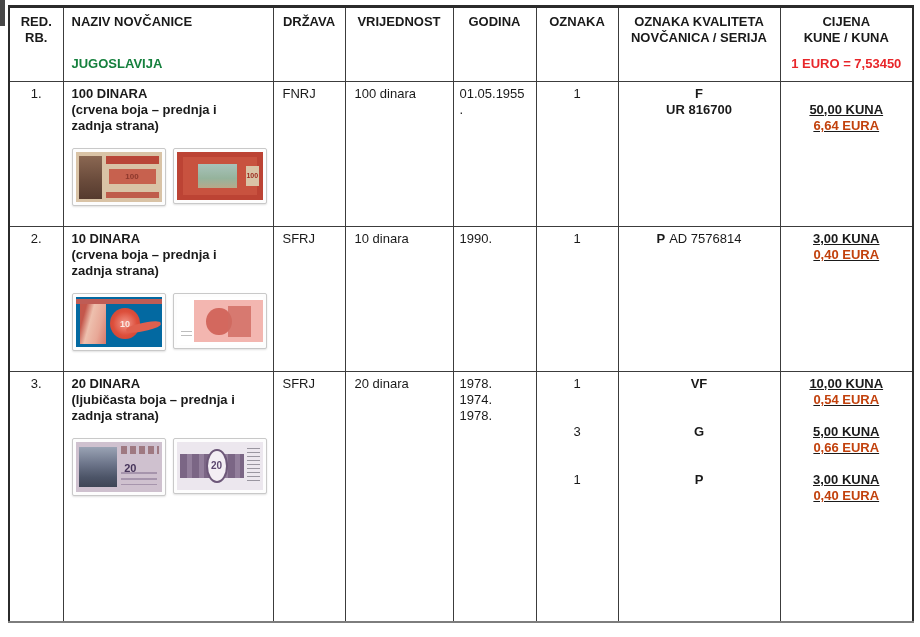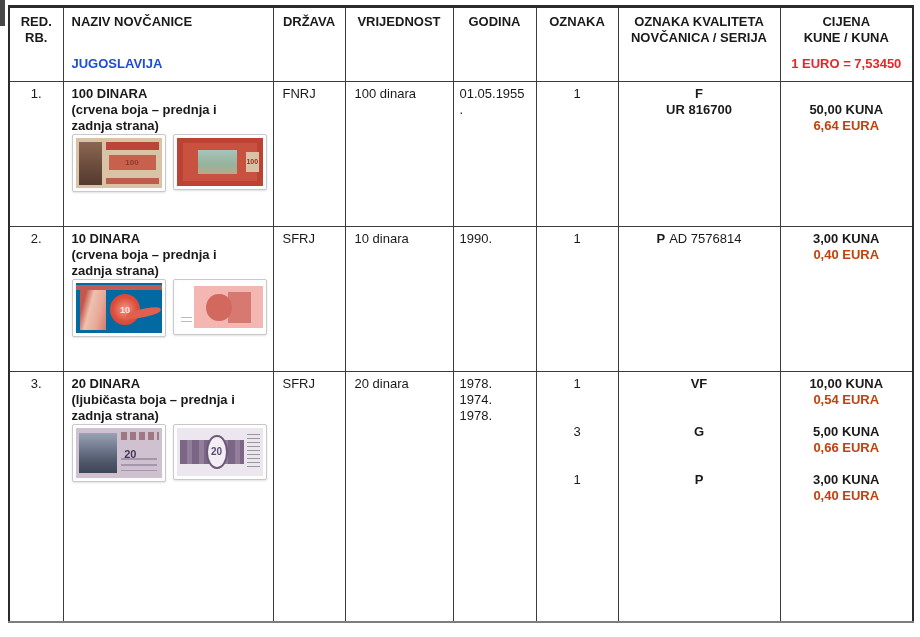--- a/index.html
+++ b/index.html
@@ -6,38 +6,38 @@
   .page{position:relative;width:920px;height:637px;background:#ffffff;overflow:hidden;
         font-family:"Liberation Sans",sans-serif;color:#1a1a1a;}
   .artifact{position:absolute;left:0;top:0;width:5px;height:26px;background:#474747;}
   table.doc{position:absolute;left:8px;top:5px;border-collapse:collapse;table-layout:fixed;width:904px;}
   table.doc{border:2px solid #2b2b2b;border-top-width:3px;border-bottom:2px solid #7d7d7d;}
   td,th{border:1px solid #3c3c3c;vertical-align:top;padding:4px 6px;font-size:13px;line-height:16px;
         overflow:hidden;}
   th{font-weight:bold;text-align:center;padding-top:6px;}
   .ml{white-space:pre-line;}
   .hdr-left{text-align:left;padding-left:8px;}
-  .group-label{color:#1d4ed8;margin-top:26px;font-weight:bold;}
+  .group-label{color:#15803d;margin-top:26px;font-weight:bold;}
   .rate{color:#e8262a;margin-top:10px;font-weight:bold;}
   .c-num{text-align:center;}
   .c-naziv{padding-left:8px;}
   .title{font-weight:bold;}
   .desc{font-weight:bold;}
   .c-drzava div,.c-vrij div{padding-left:3px;}
   .c-godina{}
   .c-komada{text-align:center;}
   .c-oznaka{text-align:center;}
-  .c-cijena{text-align:center;font-weight:bold;}
+  .c-cijena{text-align:center;font-weight:bold;text-decoration:underline;}
   .q{font-weight:bold;}
   .serial-inline{font-weight:normal;margin-left:4px;}
   .euro{color:#c2410c;}
   .entry{height:48px;}
   .pad1{padding-top:16px;}
   
-  .notes{display:flex;gap:7px;}
+  .notes{display:flex;gap:7px;margin-top:14px;}
   .note{position:relative;background:#fdfdfd;border:1px solid #c9c9c9;border-radius:2px;
         box-shadow:0 1px 2px rgba(0,0,0,0.12);}
   .note .art{position:absolute;left:3px;top:3px;right:3px;bottom:3px;overflow:hidden;}
   .n-w1{width:97px;height:56px;}
   .n-w2{width:95px;height:54px;}
   
   .r1f{background:#d9c3a6;}
   .r1f .portrait{position:absolute;left:4%;top:7%;width:27%;height:86%;
       background:linear-gradient(180deg,#8a6752 0%,#6b4c3c 55%,#553a2e 100%);}
   .r1f .band-t{position:absolute;left:35%;top:8%;right:4%;height:16%;background:#b5392c;opacity:.9;}

